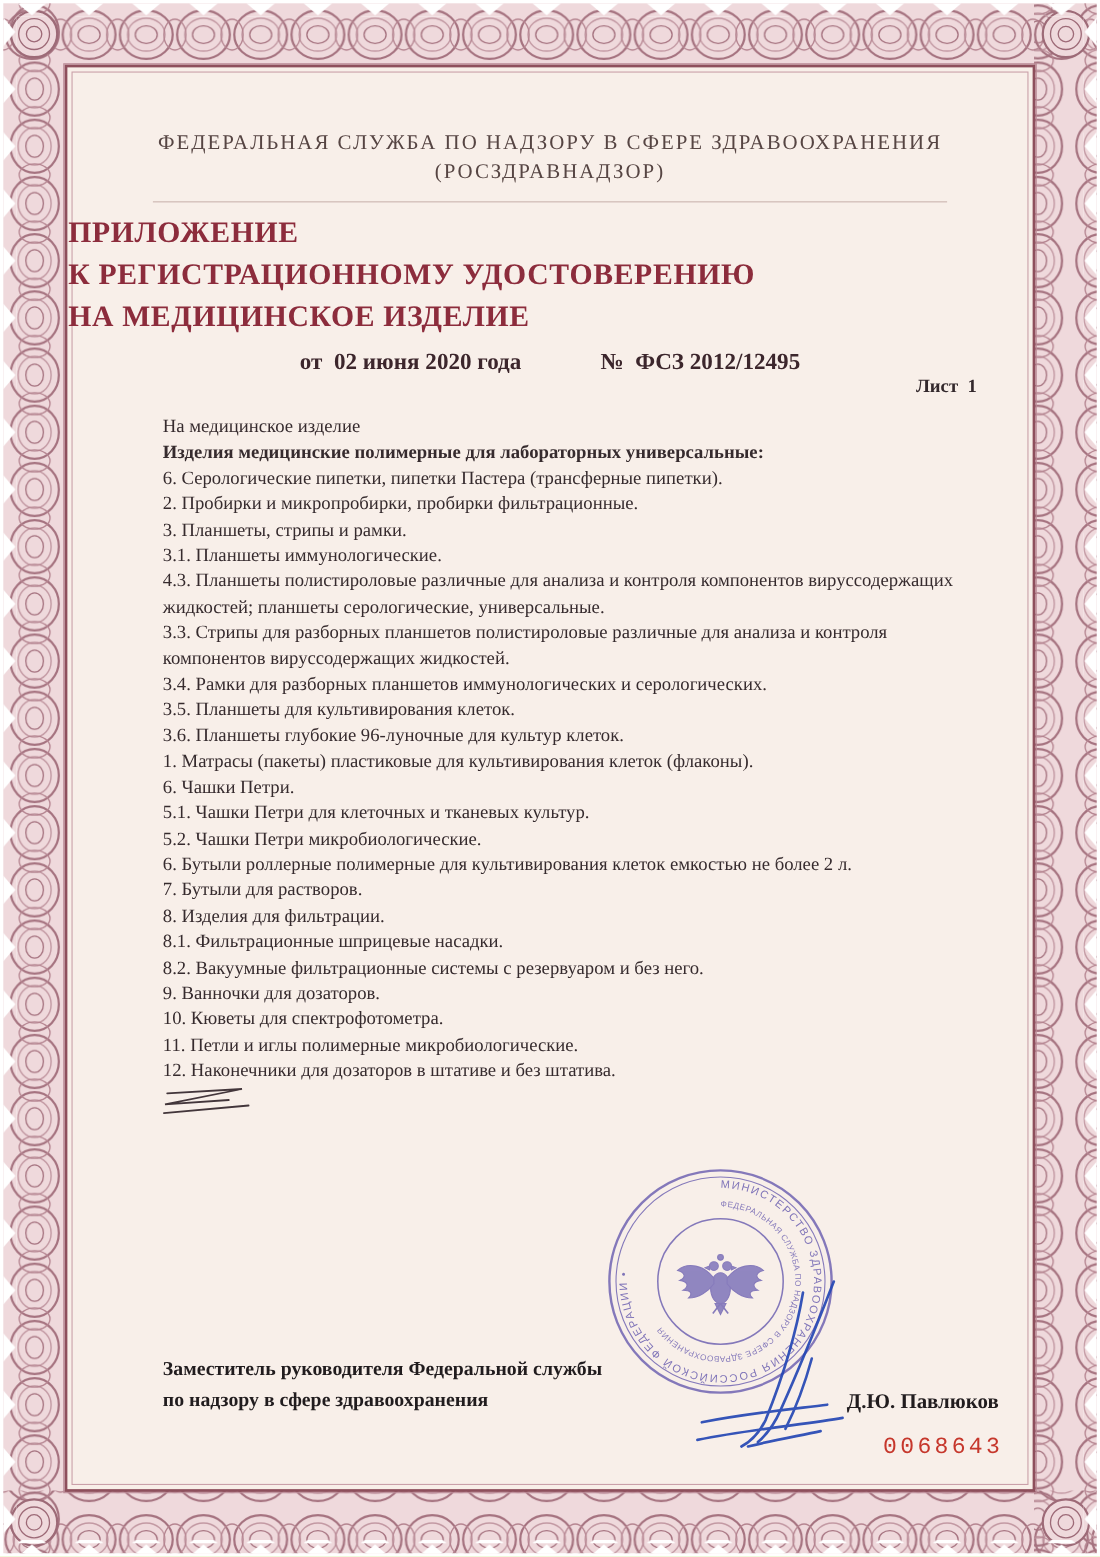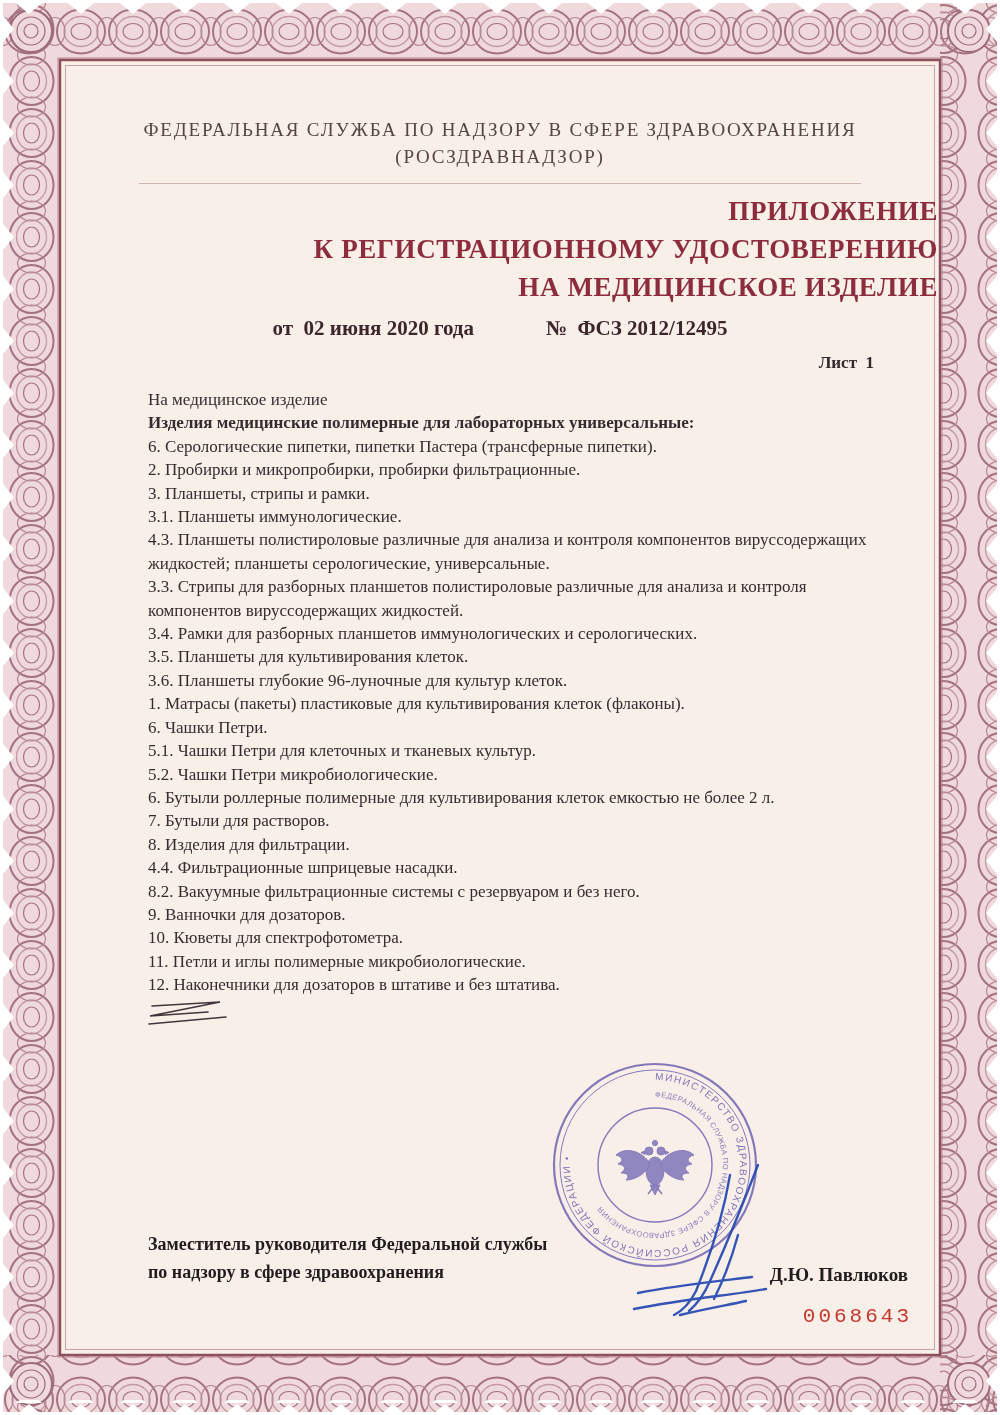--- a/index.html
+++ b/index.html
@@ -12,29 +12,29 @@
   .content {
     position:absolute; left:62px; top:62px; width:876px; height:1291px;
     color:#362b2e;
   }
   .agency {
     margin-top:54px; text-align:center; font-size:19px; letter-spacing:1.8px;
     color:#564543; line-height:27px;
   }
   .divider { width:722px; margin:13px auto 0; border-top:1px solid #cbb5ae; height:0; }
   .doc-title {
-    margin-top:8px; text-align:right; color:#8c2c3c; font-weight:bold;
+    margin-top:8px; text-align:left; color:#8c2c3c; font-weight:bold;
     font-size:27px; line-height:38px; letter-spacing:0.6px;
   }
   .meta-row {
     margin-top:10px; display:flex; justify-content:center; gap:72px;
     font-weight:bold; font-size:21px; color:#3c262c;
   }
   .sheet {
-    margin-top:12px; text-align:right; padding-right:64px;
+    text-align:right; padding-right:50px;
     font-weight:bold; font-size:17px; color:#33282c;
   }
   .body-text {
     margin:15px 60px 0 86px; font-size:17px; line-height:23.4px;
     color:#362b2e;
   }
   .body-text p { margin:0; }
   .bold { font-weight:bold; }
   .strike { display:block; margin:3px 0 0 84px; }
   .stamp-sig { position:absolute; left:470px; top:985px; }
@@ -153,21 +153,21 @@
       <p>3.4. Рамки для разборных планшетов иммунологических и серологических.</p>
       <p>3.5. Планшеты для культивирования клеток.</p>
       <p>3.6. Планшеты глубокие 96-луночные для культур клеток.</p>
       <p>1. Матрасы (пакеты) пластиковые для культивирования клеток (флаконы).</p>
       <p>6. Чашки Петри.</p>
       <p>5.1. Чашки Петри для клеточных и тканевых культур.</p>
       <p>5.2. Чашки Петри микробиологические.</p>
       <p>6. Бутыли роллерные полимерные для культивирования клеток емкостью не более 2 л.</p>
       <p>7. Бутыли для растворов.</p>
       <p>8. Изделия для фильтрации.</p>
-      <p>4.4. Фильтрационные шприцевые насадки.</p>
+      <p>8.1. Фильтрационные шприцевые насадки.</p>
       <p>8.2. Вакуумные фильтрационные системы с резервуаром и без него.</p>
       <p>9. Ванночки для дозаторов.</p>
       <p>10. Кюветы для спектрофотометра.</p>
       <p>11. Петли и иглы полимерные микробиологические.</p>
       <p>12. Наконечники для дозаторов в штативе и без штатива.</p>
     </div>
 
     <svg class="strike" width="110" height="30" viewBox="0 0 110 30" aria-hidden="true">
       <g stroke="#43363b" stroke-width="1.6" fill="none" stroke-linecap="round">
         <path d="M6,6 L74,2 L4,16 L62,12"></path>

